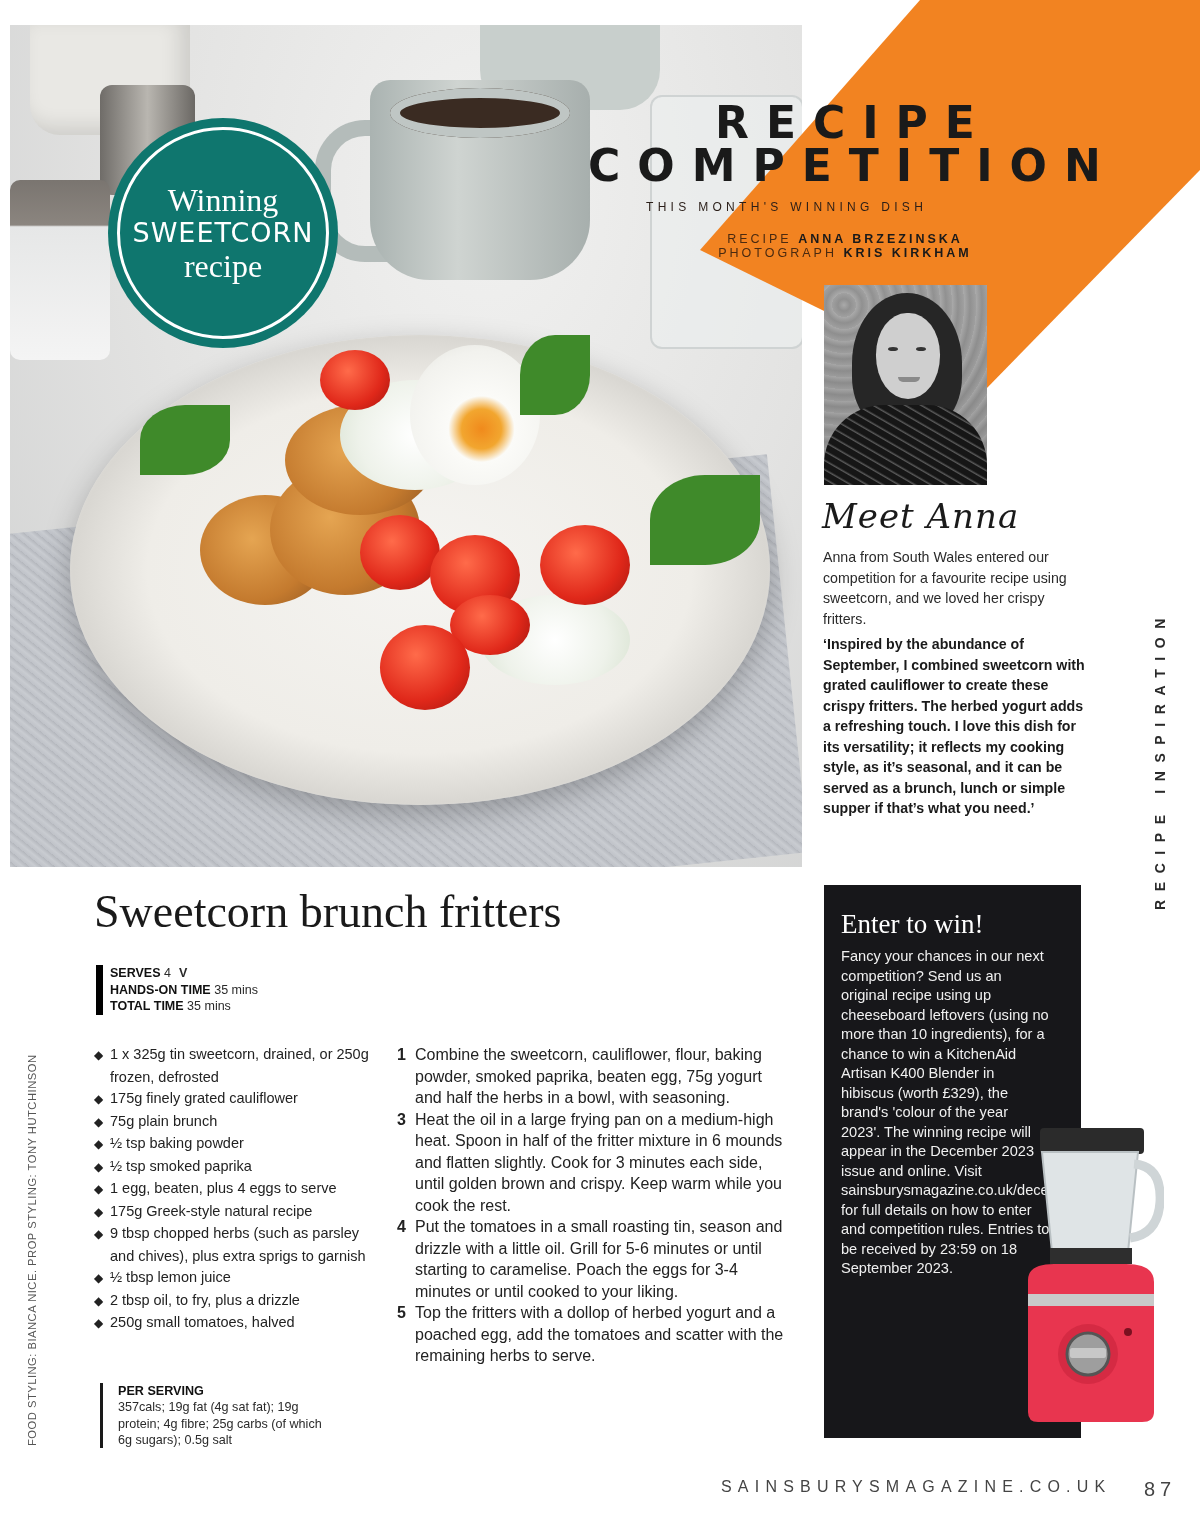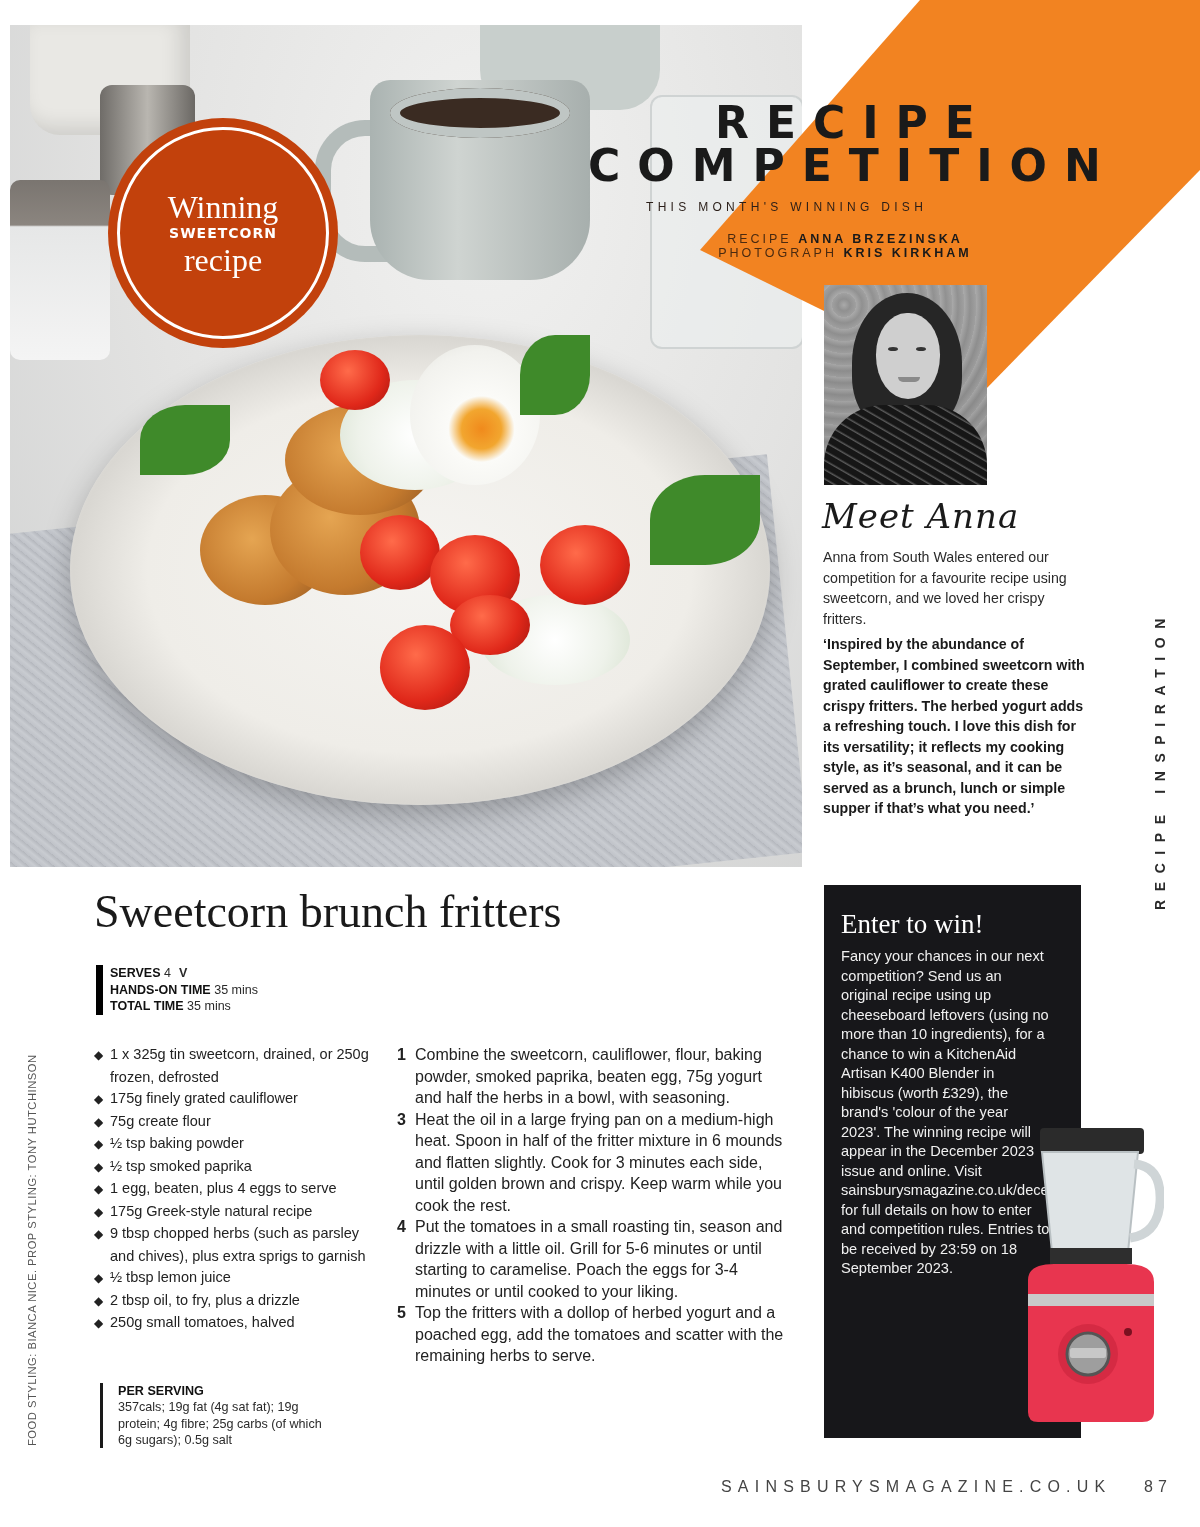--- a/index.html
+++ b/index.html
@@ -21,25 +21,25 @@
   .photo .fritter { position:absolute; border-radius:50%; background:radial-gradient(circle at 40% 40%,#e5a552,#c47a2e 60%,#8d5420); }
   .photo .tomato { position:absolute; border-radius:50%; background:radial-gradient(circle at 40% 35%,#ff6b4a,#e0281a 60%,#a3150e); }
   .photo .yogurt { position:absolute; border-radius:50%; background:radial-gradient(circle,#ffffff,#eef2ea 60%,#d9e3d2); }
   .photo .egg { position:absolute; border-radius:50%; background:radial-gradient(circle at 55% 60%,#f08a1c 0,#f2a62f 18%,#fbfbf8 30%,#f2f2ee 70%,#e0e0da 100%); }
   .photo .herb { position:absolute; background:#3f8a2a; border-radius:50% 0 50% 0; }
 
   
   .orange-band { position:absolute; left:0; top:0; width:1200px; height:420px; pointer-events:none; }
 
   
-  .badge { position:absolute; left:108px; top:118px; width:230px; height:230px; border-radius:50%; background:#c2410c; display:flex; align-items:center; justify-content:center; }
+  .badge { position:absolute; left:108px; top:118px; width:230px; height:230px; border-radius:50%; background:#0f766e; display:flex; align-items:center; justify-content:center; }
   .badge-ring { position:absolute; left:9px; top:9px; right:9px; bottom:9px; border:3px solid #ffffff; border-radius:50%; }
   .badge-text { text-align:center; color:#fff; position:relative; z-index:2; line-height:1; }
   .badge-top, .badge-bottom { font-family:"Liberation Serif", serif; font-size:32px; display:block; }
-  .badge-mid { font-family:"DejaVu Sans", sans-serif; font-weight:bold; font-size:14px; letter-spacing:1px; display:block; margin:3px 8px 4px; }
+  .badge-mid { font-family:"DejaVu Sans", sans-serif; font-weight:normal; font-size:27px; letter-spacing:1px; display:block; margin:3px 8px 4px; }
 
   
   .hdr-title { position:absolute; font-family:"DejaVu Sans", sans-serif; font-weight:bold; color:#1a1a1a; }
   .hdr-title.line1 { left:715px; top:97px; font-size:44px; letter-spacing:17px; }
   .hdr-title.line2 { left:588px; top:140px; font-size:44px; letter-spacing:17px; }
   .hdr-sub { position:absolute; left:646px; top:200px; font-size:12px; letter-spacing:4.3px; color:#2a1e18; }
   .credits { position:absolute; left:700px; top:232px; width:290px; text-align:center; font-size:12.5px; letter-spacing:3px; line-height:14px; color:#4a2a10; }
   .credits b { color:#1a1a1a; }
 
   
@@ -79,21 +79,21 @@
   .method .num { display:inline-block; width:18px; text-indent:0; font-weight:bold; }
 
   
   .win-box { position:absolute; left:824px; top:885px; width:257px; height:553px; background:#17171a; }
   .win-title { position:absolute; left:17px; top:24px; font-family:"Liberation Serif", serif; font-size:27px; color:#fff; }
   .win-body { position:absolute; left:17px; top:62px; width:210px; font-size:14.6px; line-height:19.5px; color:#f0f0f0; }
 
   .blender { position:absolute; left:1014px; top:1122px; width:150px; height:305px; }
 
   .footer-site { position:absolute; left:721px; top:1478px; font-size:16px; letter-spacing:6.2px; color:#444; }
-  .footer-page { position:absolute; left:1144px; top:1478px; font-size:16px; letter-spacing:5px; color:#444; }
+  .footer-page { position:absolute; left:1144px; top:1478px; font-size:20px; letter-spacing:5px; color:#444; }
 </style>
 </head>
 <body>
 
 <div class="photo">
   <div class="cup1"></div>
   <div class="cup2"></div>
   <div class="shaker1"></div>
   <div class="shaker2"></div>
   <div class="mug-handle"></div>
@@ -160,21 +160,21 @@
 
 <div class="meta">
   <div><b>SERVES</b> <span>4</span><span class="veg">V</span></div>
   <div><b>HANDS-ON TIME</b> <span>35 mins</span></div>
   <div><b>TOTAL TIME</b> <span>35 mins</span></div>
 </div>
 
 <ul class="ingredients">
   <li><span class="bullet">◆</span><span>1 x 325g tin sweetcorn, drained, or 250g frozen, defrosted</span></li>
   <li><span class="bullet">◆</span><span>175g finely grated cauliflower</span></li>
-  <li><span class="bullet">◆</span><span>75g create flour</span></li>
+  <li><span class="bullet">◆</span><span>75g plain brunch</span></li>
   <li><span class="bullet">◆</span><span>½ tsp baking powder</span></li>
   <li><span class="bullet">◆</span><span>½ tsp smoked paprika</span></li>
   <li><span class="bullet">◆</span><span>1 egg, beaten, plus 4 eggs to serve</span></li>
   <li><span class="bullet">◆</span><span>175g Greek-style natural recipe</span></li>
   <li><span class="bullet">◆</span><span>9 tbsp chopped herbs (such as parsley and chives), plus extra sprigs to garnish</span></li>
   <li><span class="bullet">◆</span><span>½ tbsp lemon juice</span></li>
   <li><span class="bullet">◆</span><span>2 tbsp oil, to fry, plus a drizzle</span></li>
   <li><span class="bullet">◆</span><span>250g small tomatoes, halved</span></li>
 </ul>
 

